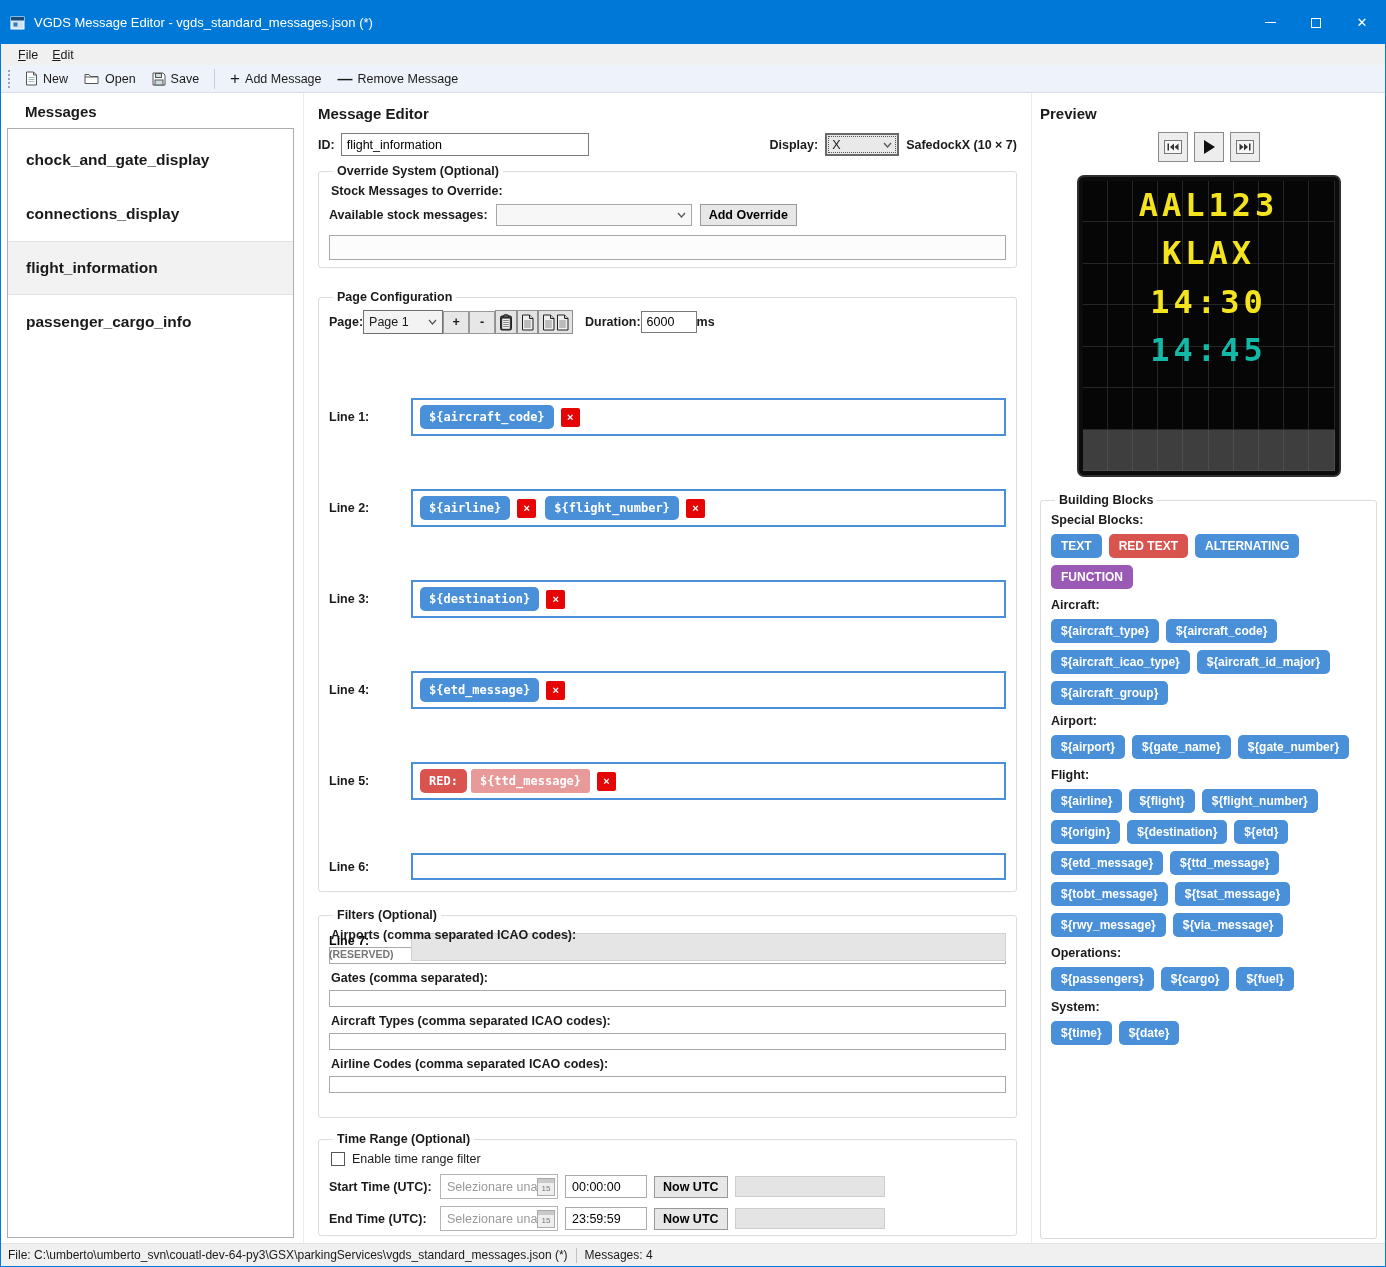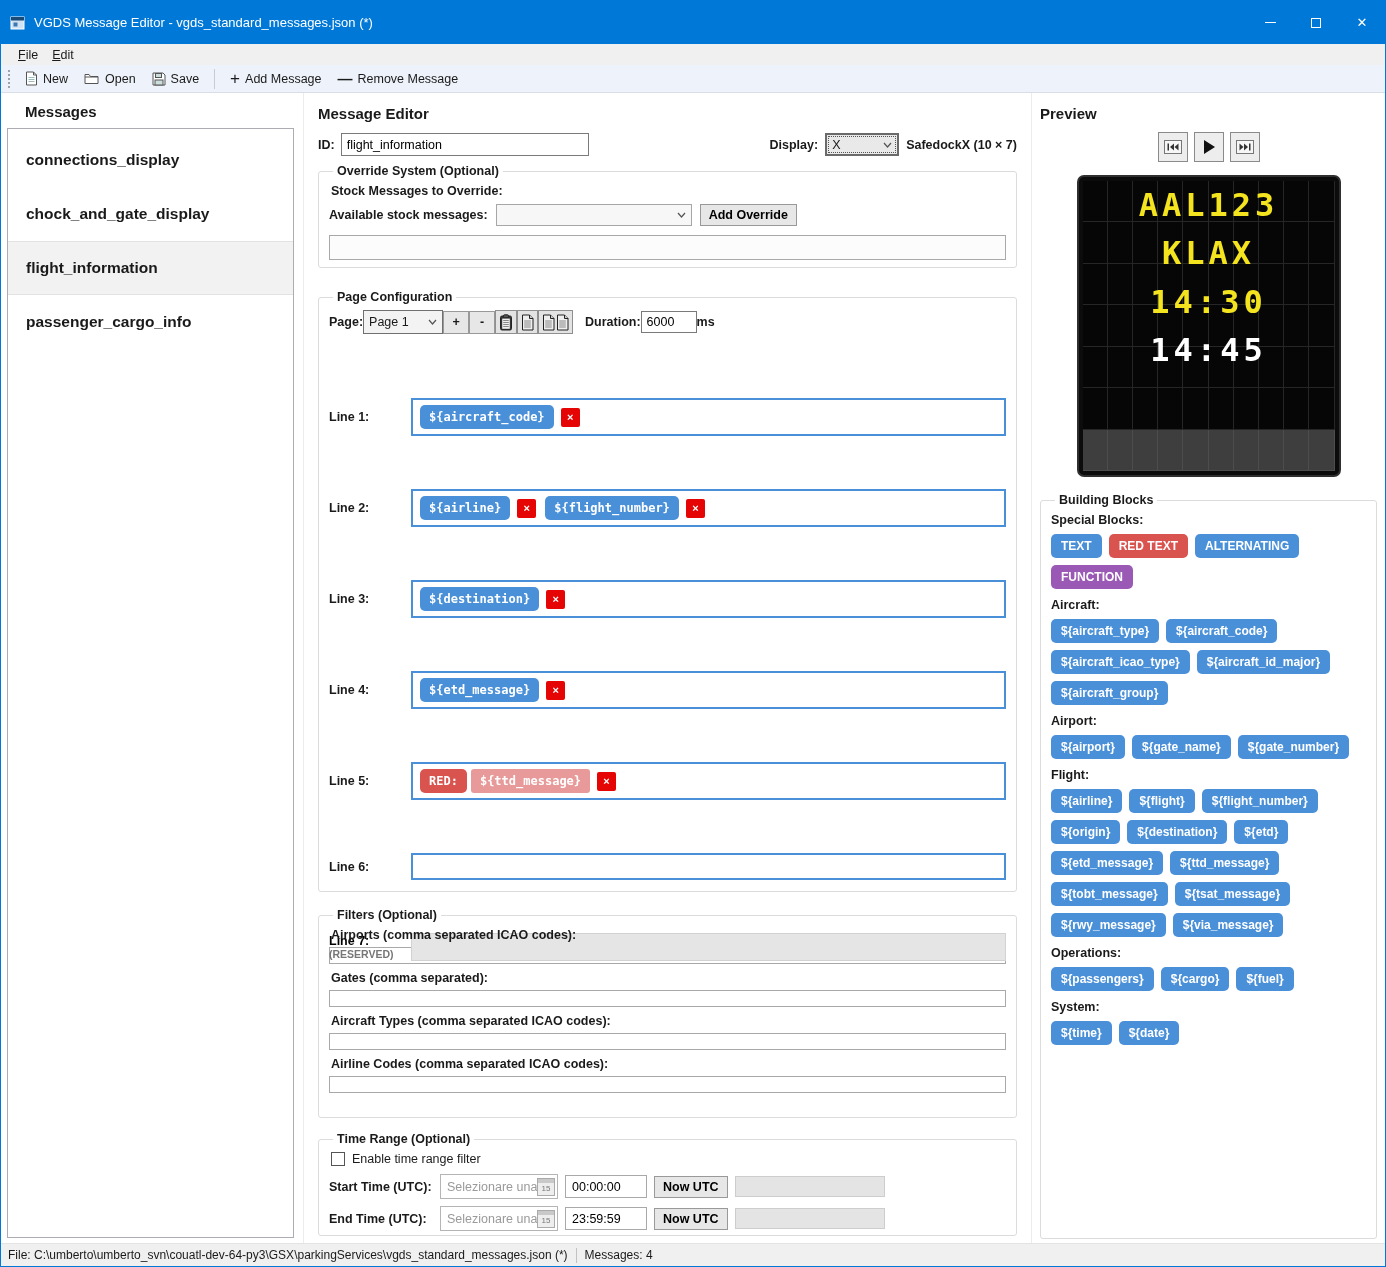--- a/index.html
+++ b/index.html
@@ -196,22 +196,22 @@
       <span class="glyph-minus">—</span>
       <span>Remove Message</span>
     </div>
   </div>
 
   <div class="content">
 
     <div class="sidebar">
       <div class="sidebar-title">Messages</div>
       <div class="msg-list">
+          <div class="msg-item">chock_and_gate_display</div>
           <div class="msg-item">connections_display</div>
-          <div class="msg-item">chock_and_gate_display</div>
           <div class="msg-item selected">flight_information</div>
           <div class="msg-item">passenger_cargo_info</div>
         </div>
     </div>
 
     <div class="editor">
       <div class="panel-title">Message Editor</div>
 
       <div class="id-row">
         <span class="bold">ID:</span>
@@ -508,21 +508,21 @@
             <div class="led-cell reserved"></div>
             <div class="led-cell reserved"></div>
             <div class="led-cell reserved"></div>
             <div class="led-cell reserved"></div>
             <div class="led-cell reserved"></div>
           </div>
         <div class="led-rows">
             <div class="led-row" style="color: rgb(243, 228, 31);">AAL123</div>
             <div class="led-row" style="color: rgb(243, 228, 31);">KLAX</div>
             <div class="led-row" style="color: rgb(243, 228, 31);">14:30</div>
-            <div class="led-row" style="color: #ffffff;">14:45</div>
+            <div class="led-row" style="color: #14b8a6;">14:45</div>
             <div class="led-row" style="color: rgb(243, 228, 31);"></div>
             <div class="led-row" style="color: rgb(243, 228, 31);"></div>
           </div>
       </div>
 
       <fieldset class="fs-bb">
         <legend>Building Blocks</legend>
         <div>
             <div class="bb-label">Special Blocks:</div>
             <div class="bb-chips">

